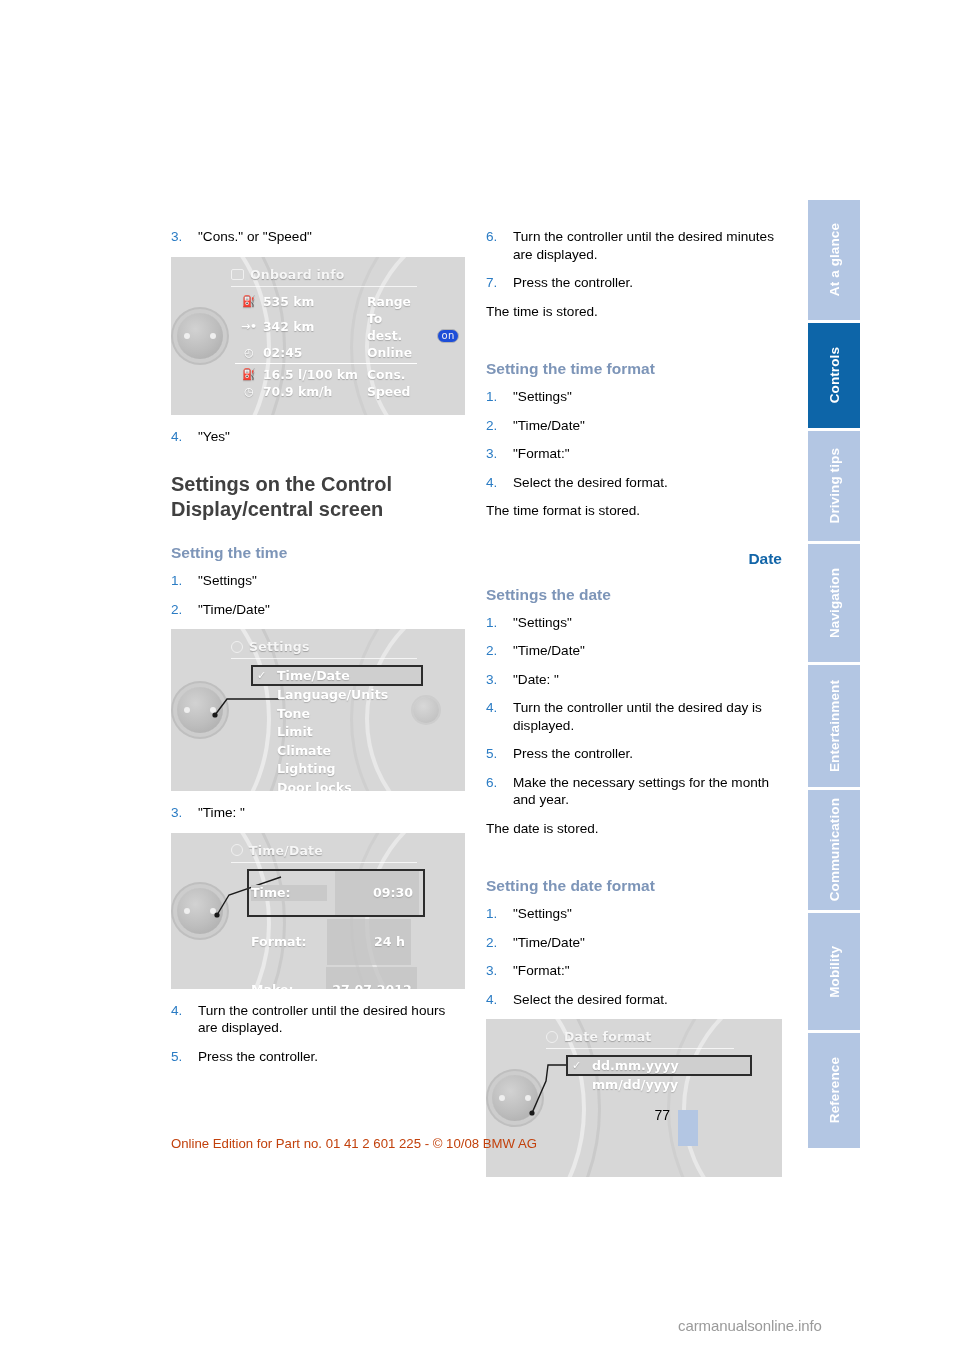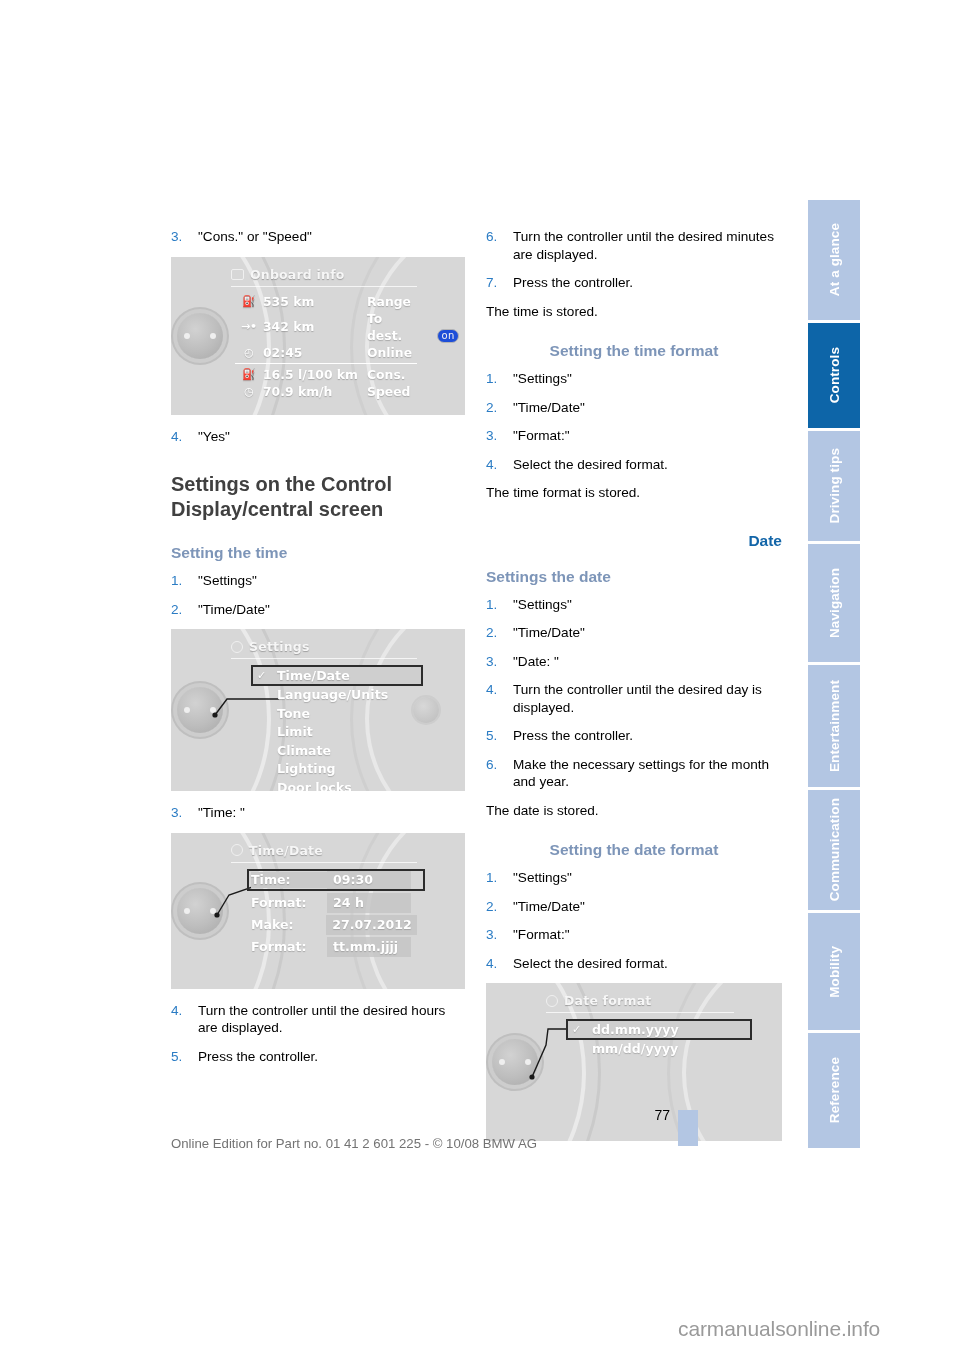--- a/index.html
+++ b/index.html
@@ -51,21 +51,21 @@
     font-weight: bold;
     margin: 0 0 18px 0;
   }
   .h3 {
     color: #7d95b8;
     font-size: 15.5px;
     font-weight: bold;
     margin: 0 0 10px 0;
   }
   .h2.spaced { margin-top: 30px; text-align: right; }
-  .h3.spaced { margin-top: 22px; text-align: center; }
+  .h3.spaced { margin-top: 40px; }
 
   ol.steps { list-style: none; margin: 0 0 0 0; padding: 0; }
   ol.steps li {
     position: relative;
     padding-left: 27px;
     font-size: 13.6px;
     line-height: 17.5px;
     color: #000000;
     margin-bottom: 11px;
   }
@@ -196,47 +196,47 @@
   
   .kv-list { margin-top: 2px; padding-left: 20px; }
   .kv-row {
     display: flex; align-items: center;
     font-size: 12.6px; font-weight: bold; color: #ffffff;
     line-height: 18px; margin-bottom: 2px;
     text-shadow: 0 1px 1px rgba(135,135,135,0.55);
   }
   .kv-key { width: 76px; }
   .kv-val {
-    background: rgba(195,195,195,0.75); padding: 1px 6px; min-width: 84px;
+    background: rgba(195,195,195,0.75); padding: 14px 6px; min-width: 84px; text-align: right;
   }
   .kv-row.selected { position: relative; }
   .kv-row.selected .kv-key,
   .kv-row.selected .kv-val { background: #c9c9c9; }
   .kv-row.selected {
     border: 2px solid #2c2c2c; margin-left: -4px; padding-left: 2px;
-    line-height: 16px; width: 178px;
+    line-height: 16px; width: 178px; gap: 8px;
   }
 
   
   .leader { position: absolute; pointer-events: none; overflow: visible; }
   .pageno {
     position: absolute; left: 640px; top: 1107px; width: 30px;
     text-align: right; font-size: 14px; color: #000;
   }
   .footer-bar {
     position: absolute; left: 678px; top: 1110px;
     width: 20px; height: 36px; background: #b3c6e3;
   }
   .footer-note {
     position: absolute; left: 171px; top: 1136px;
-    font-size: 13.2px; color: #737373;
+    font-size: 13.2px; color: #c2410c;
   }
   .watermark {
     position: absolute; left: 678px; top: 1317px;
-    font-size: 21px; color: #9a9a9a;
+    font-size: 15px; color: #9a9a9a;
     letter-spacing: -0.1px;
   }
 </style>
 </head>
 <body>
 
 <div class="page">
 
   <div class="tabrail">
     <div class="tab" style="top:0px;height:120px;">

